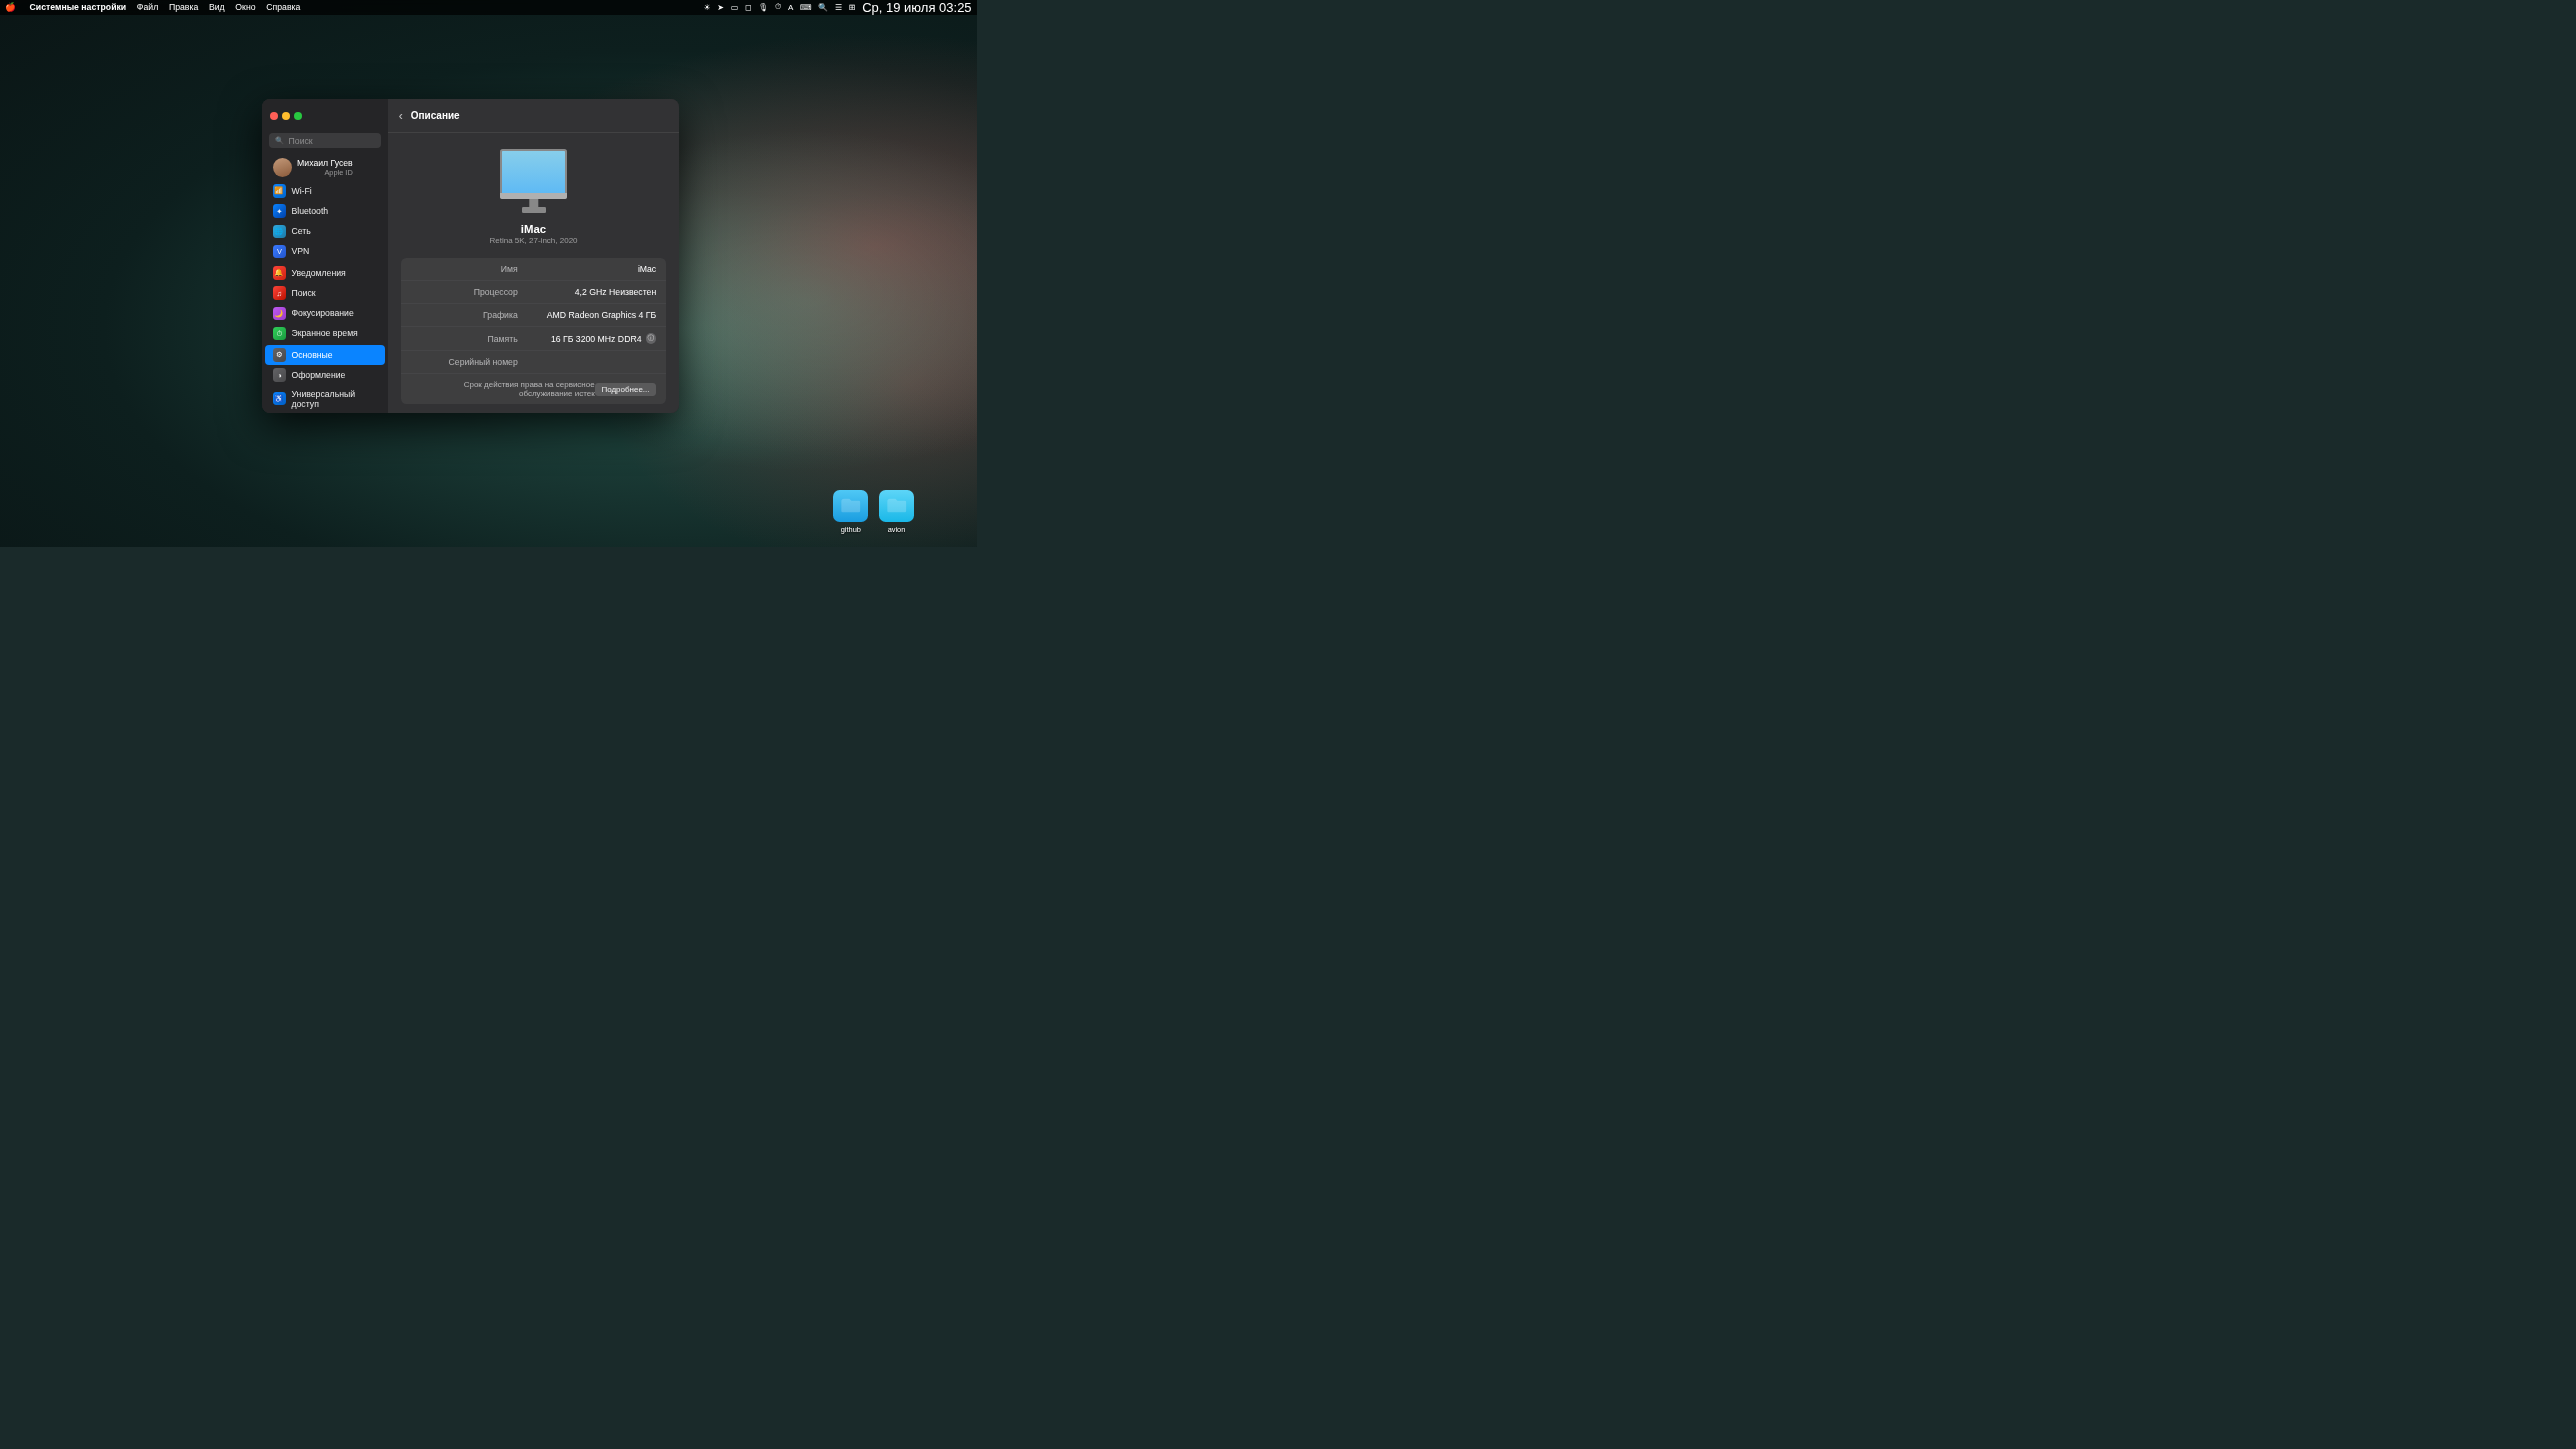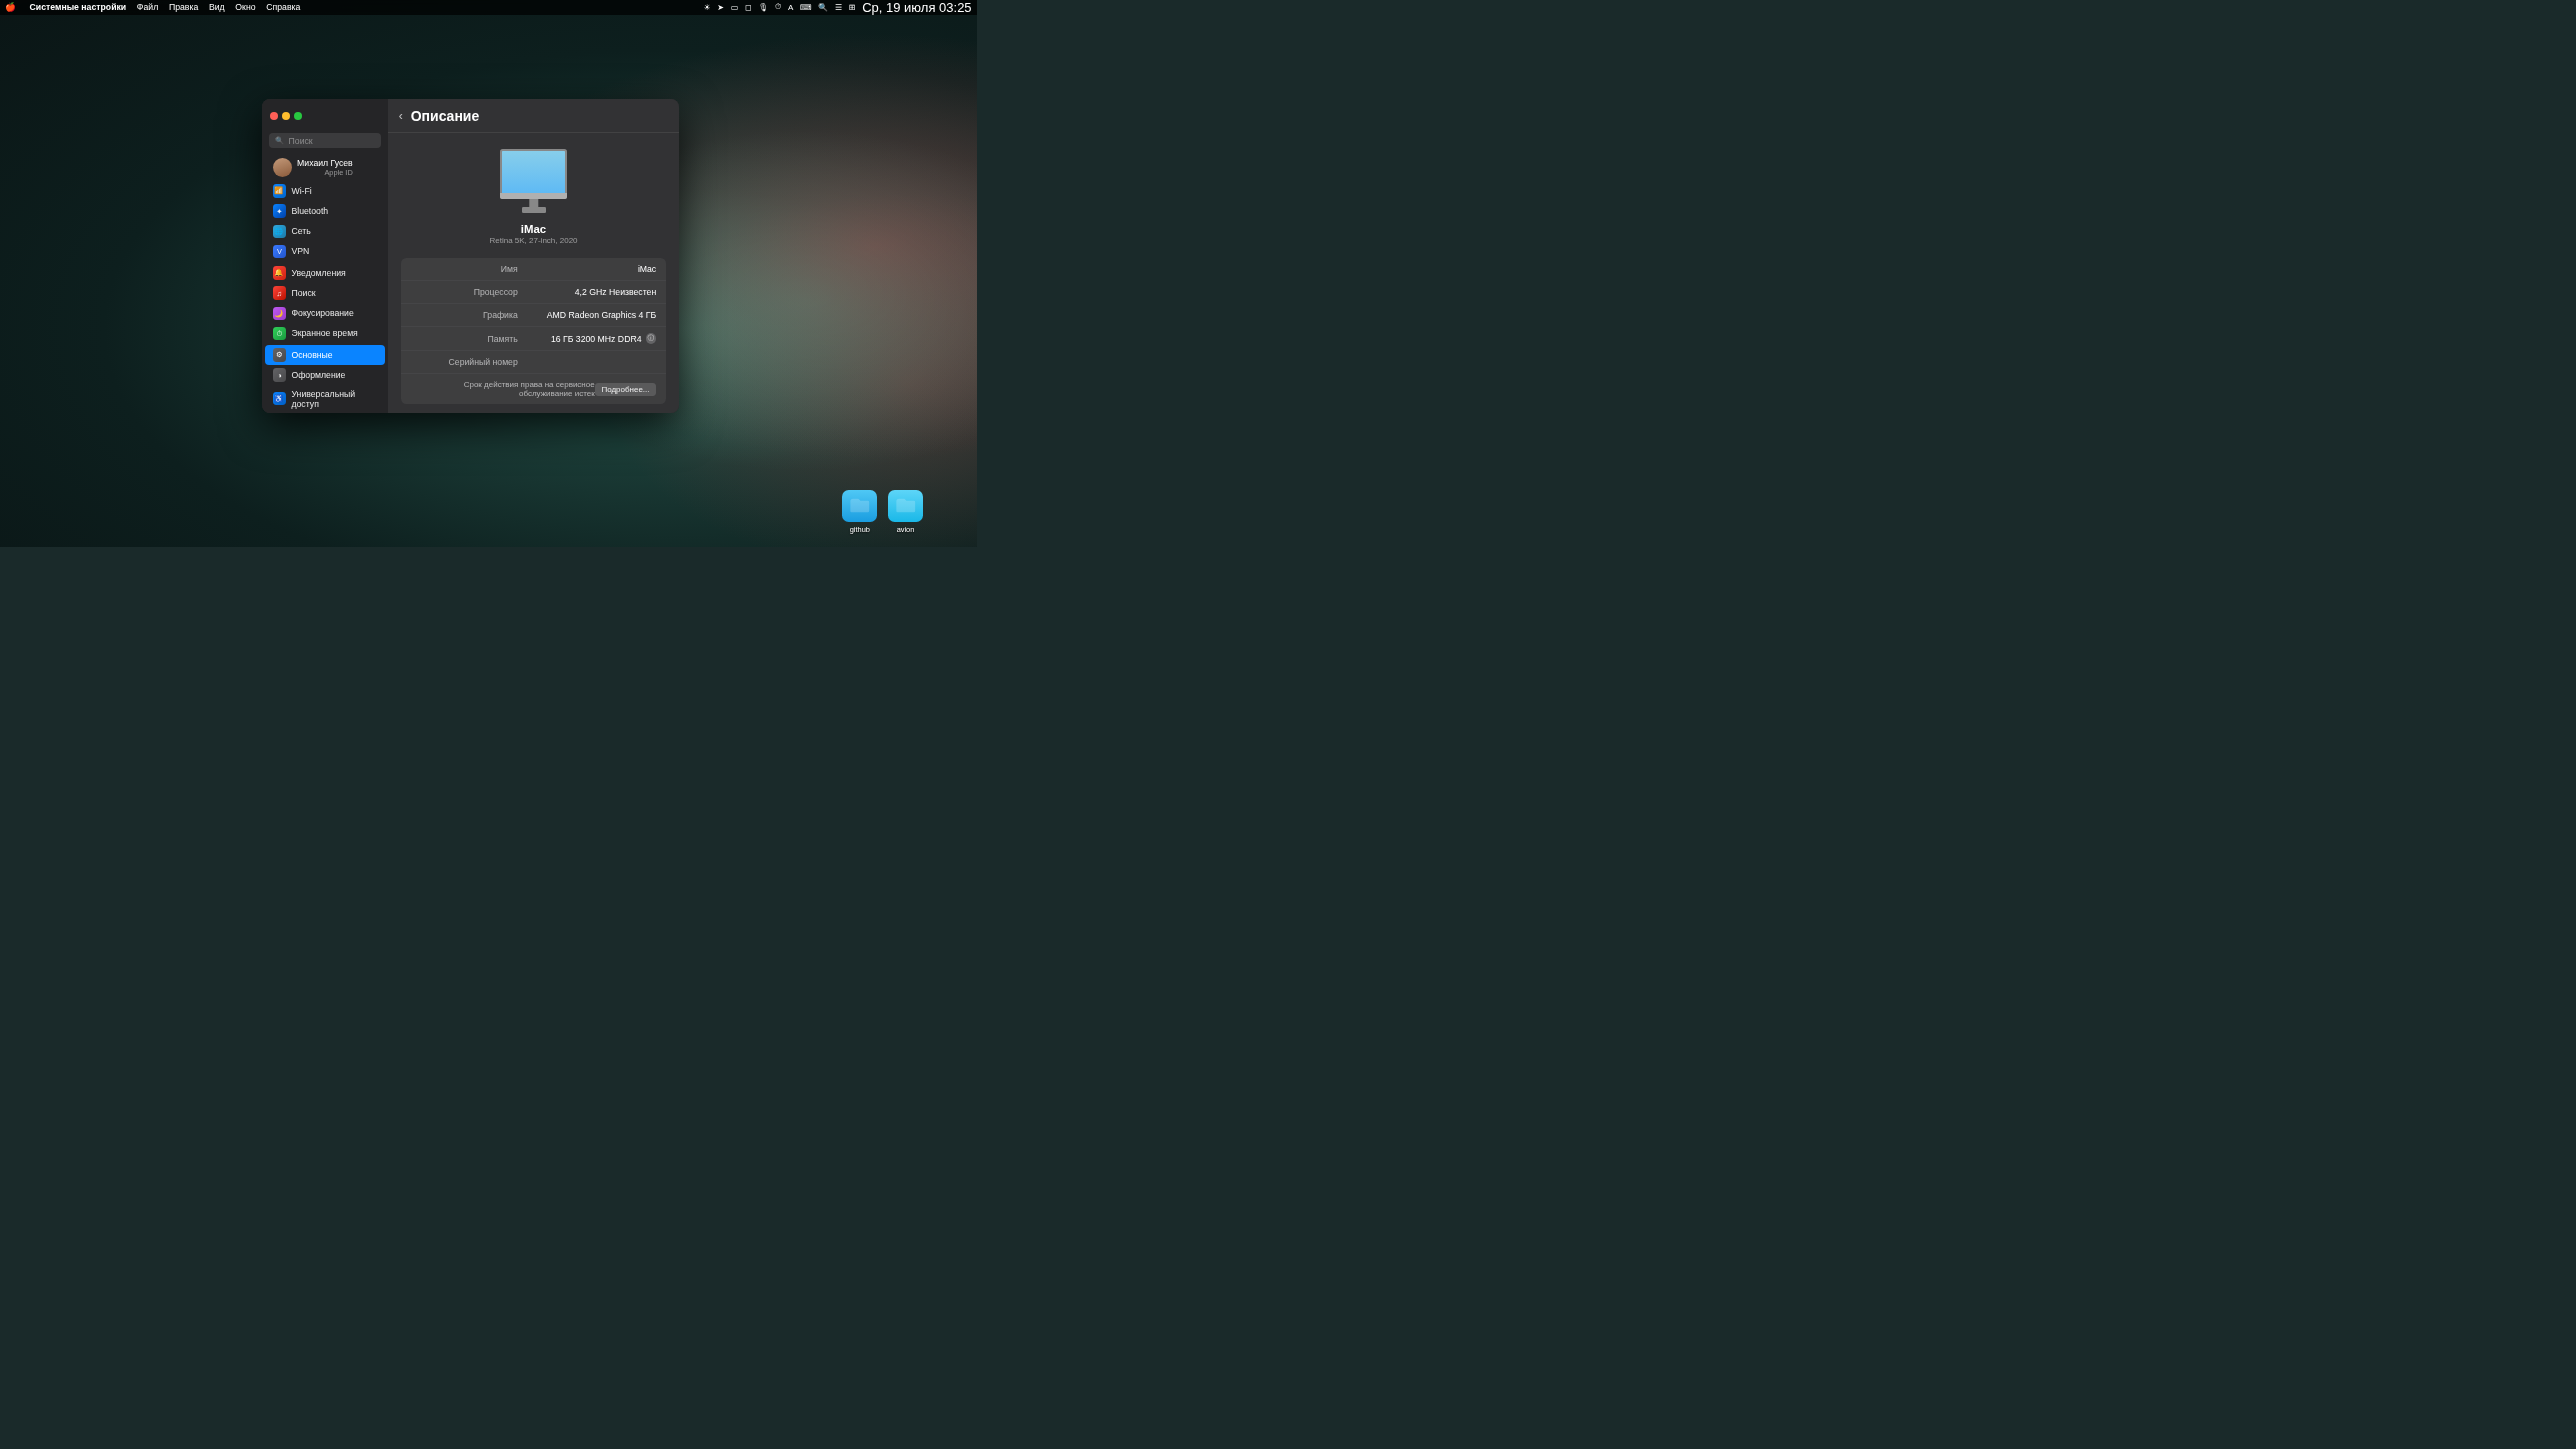--- a/index.html
+++ b/index.html
@@ -228,21 +228,21 @@
 
     .back-button {
       color: rgba(255,255,255,0.7);
       font-size: 12px;
       cursor: pointer;
       display: flex;
       align-items: center;
     }
 
     .content-title {
-      font-size: 14px;
+      font-size: 10px;
       font-weight: 600;
       color: #fff;
     }
 
     .content-scroll {
       flex: 1;
       overflow-y: auto;
       padding: 10.7px 13.4px;
       scrollbar-width: none;
     }
@@ -374,21 +374,21 @@
       color: rgba(255,255,255,0.9);
       font-size: 8px;
       padding: 2px 6.7px;
       cursor: pointer;
     }
 
     
     .dock-items {
       position: absolute;
       bottom: 13.4px;
-      right: 54px;
+      right: 63px;
       display: flex;
       gap: 10.7px;
       align-items: flex-end;
     }
 
     .dock-folder {
       display: flex;
       flex-direction: column;
       align-items: center;
       gap: 2.7px;

